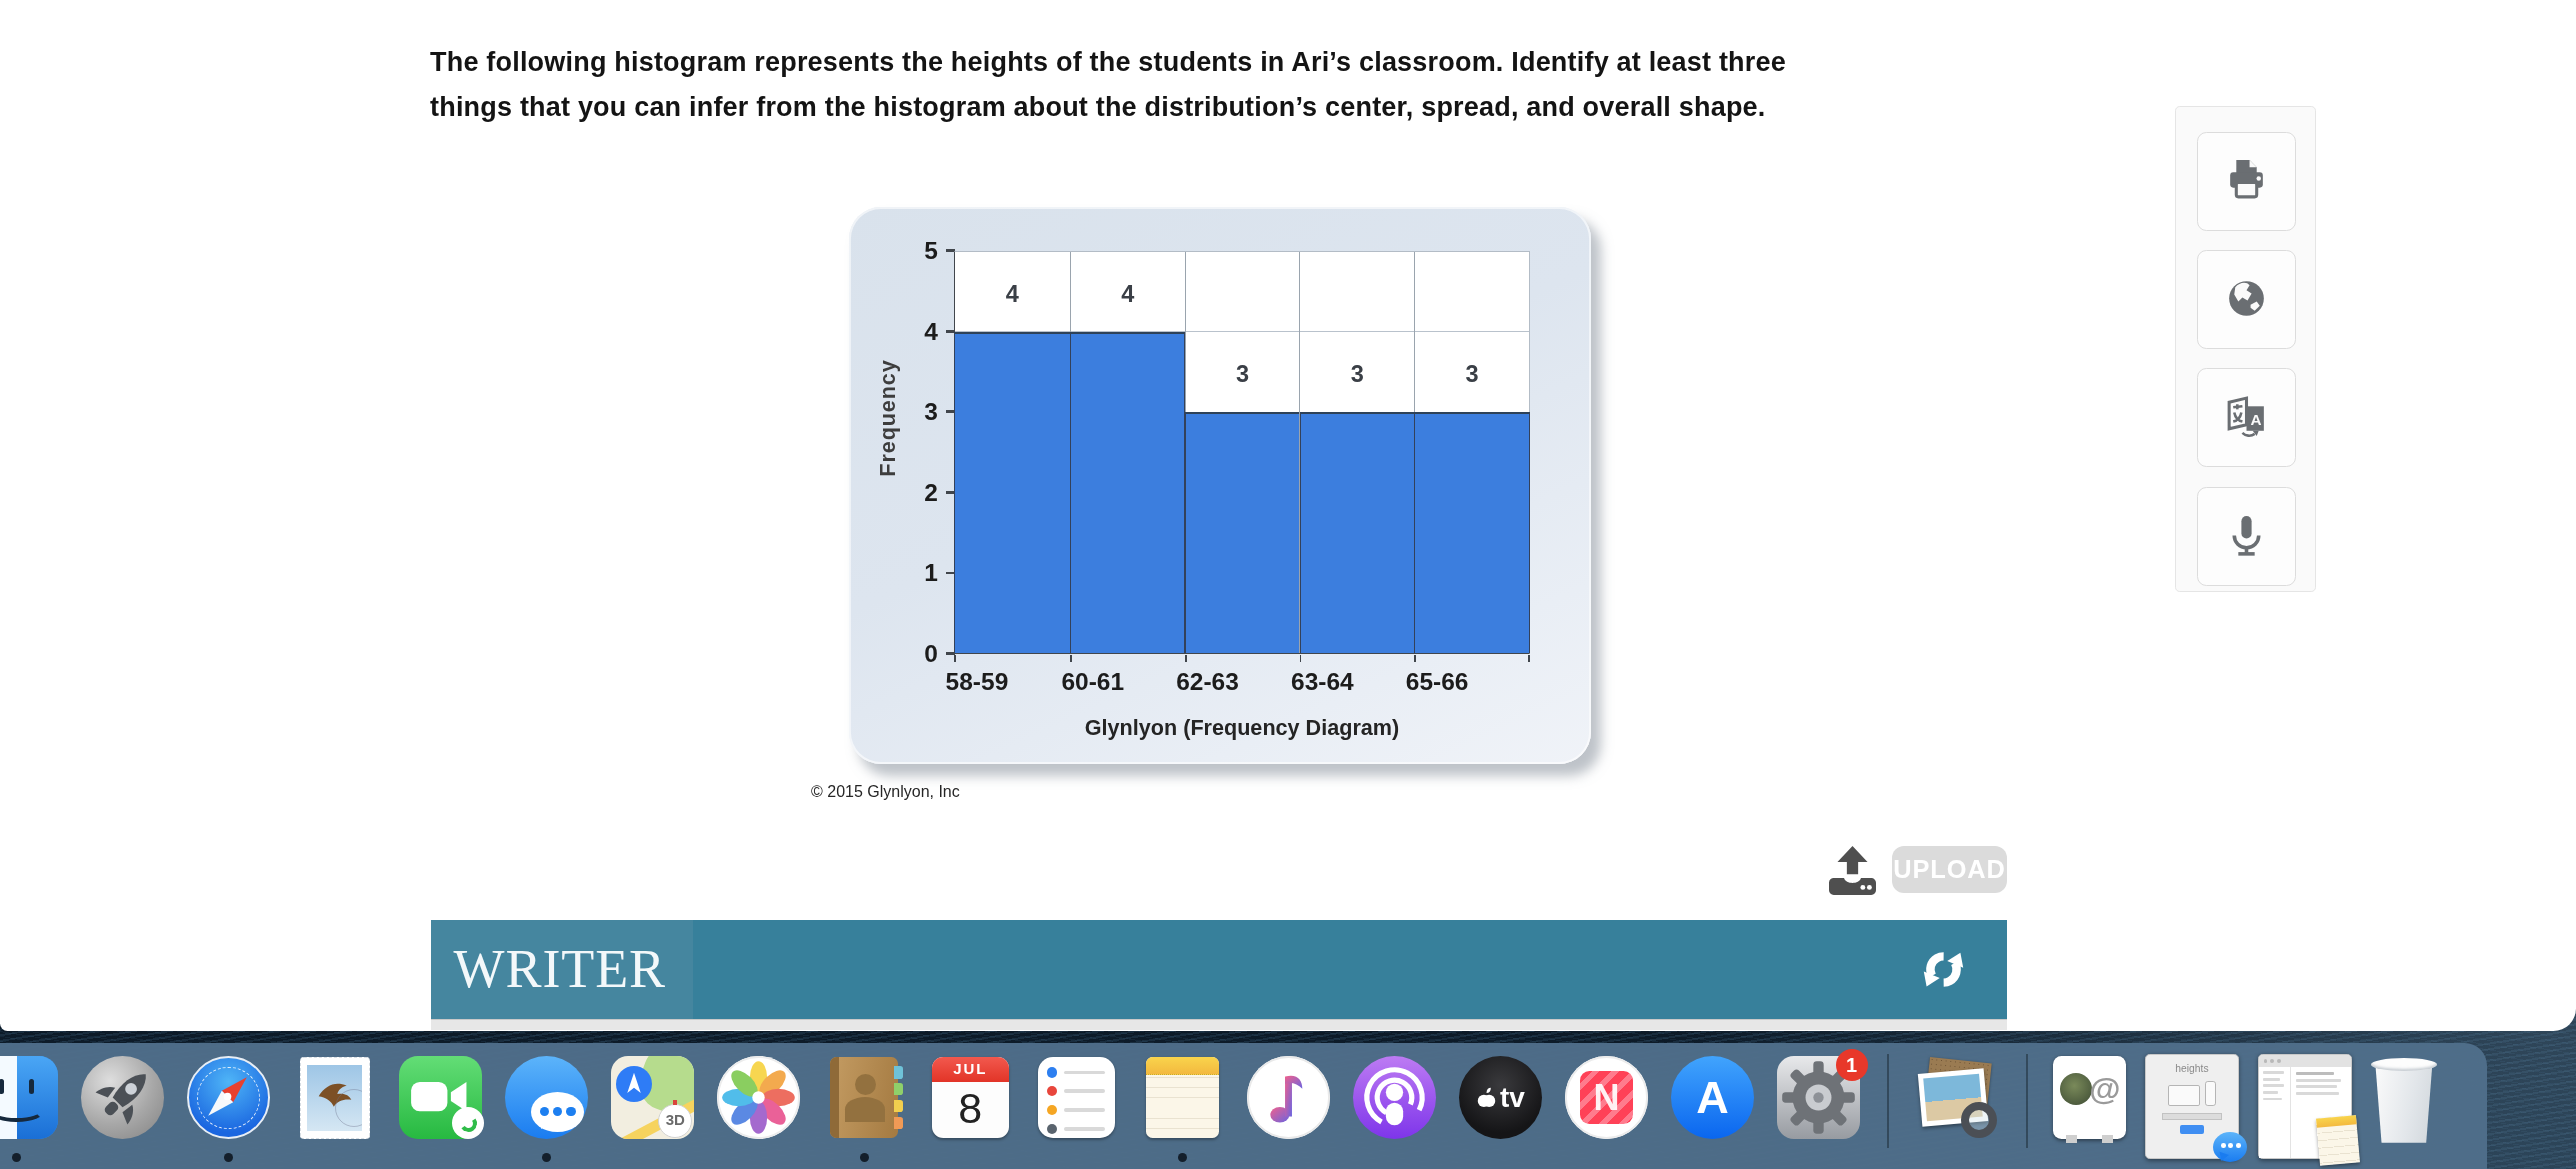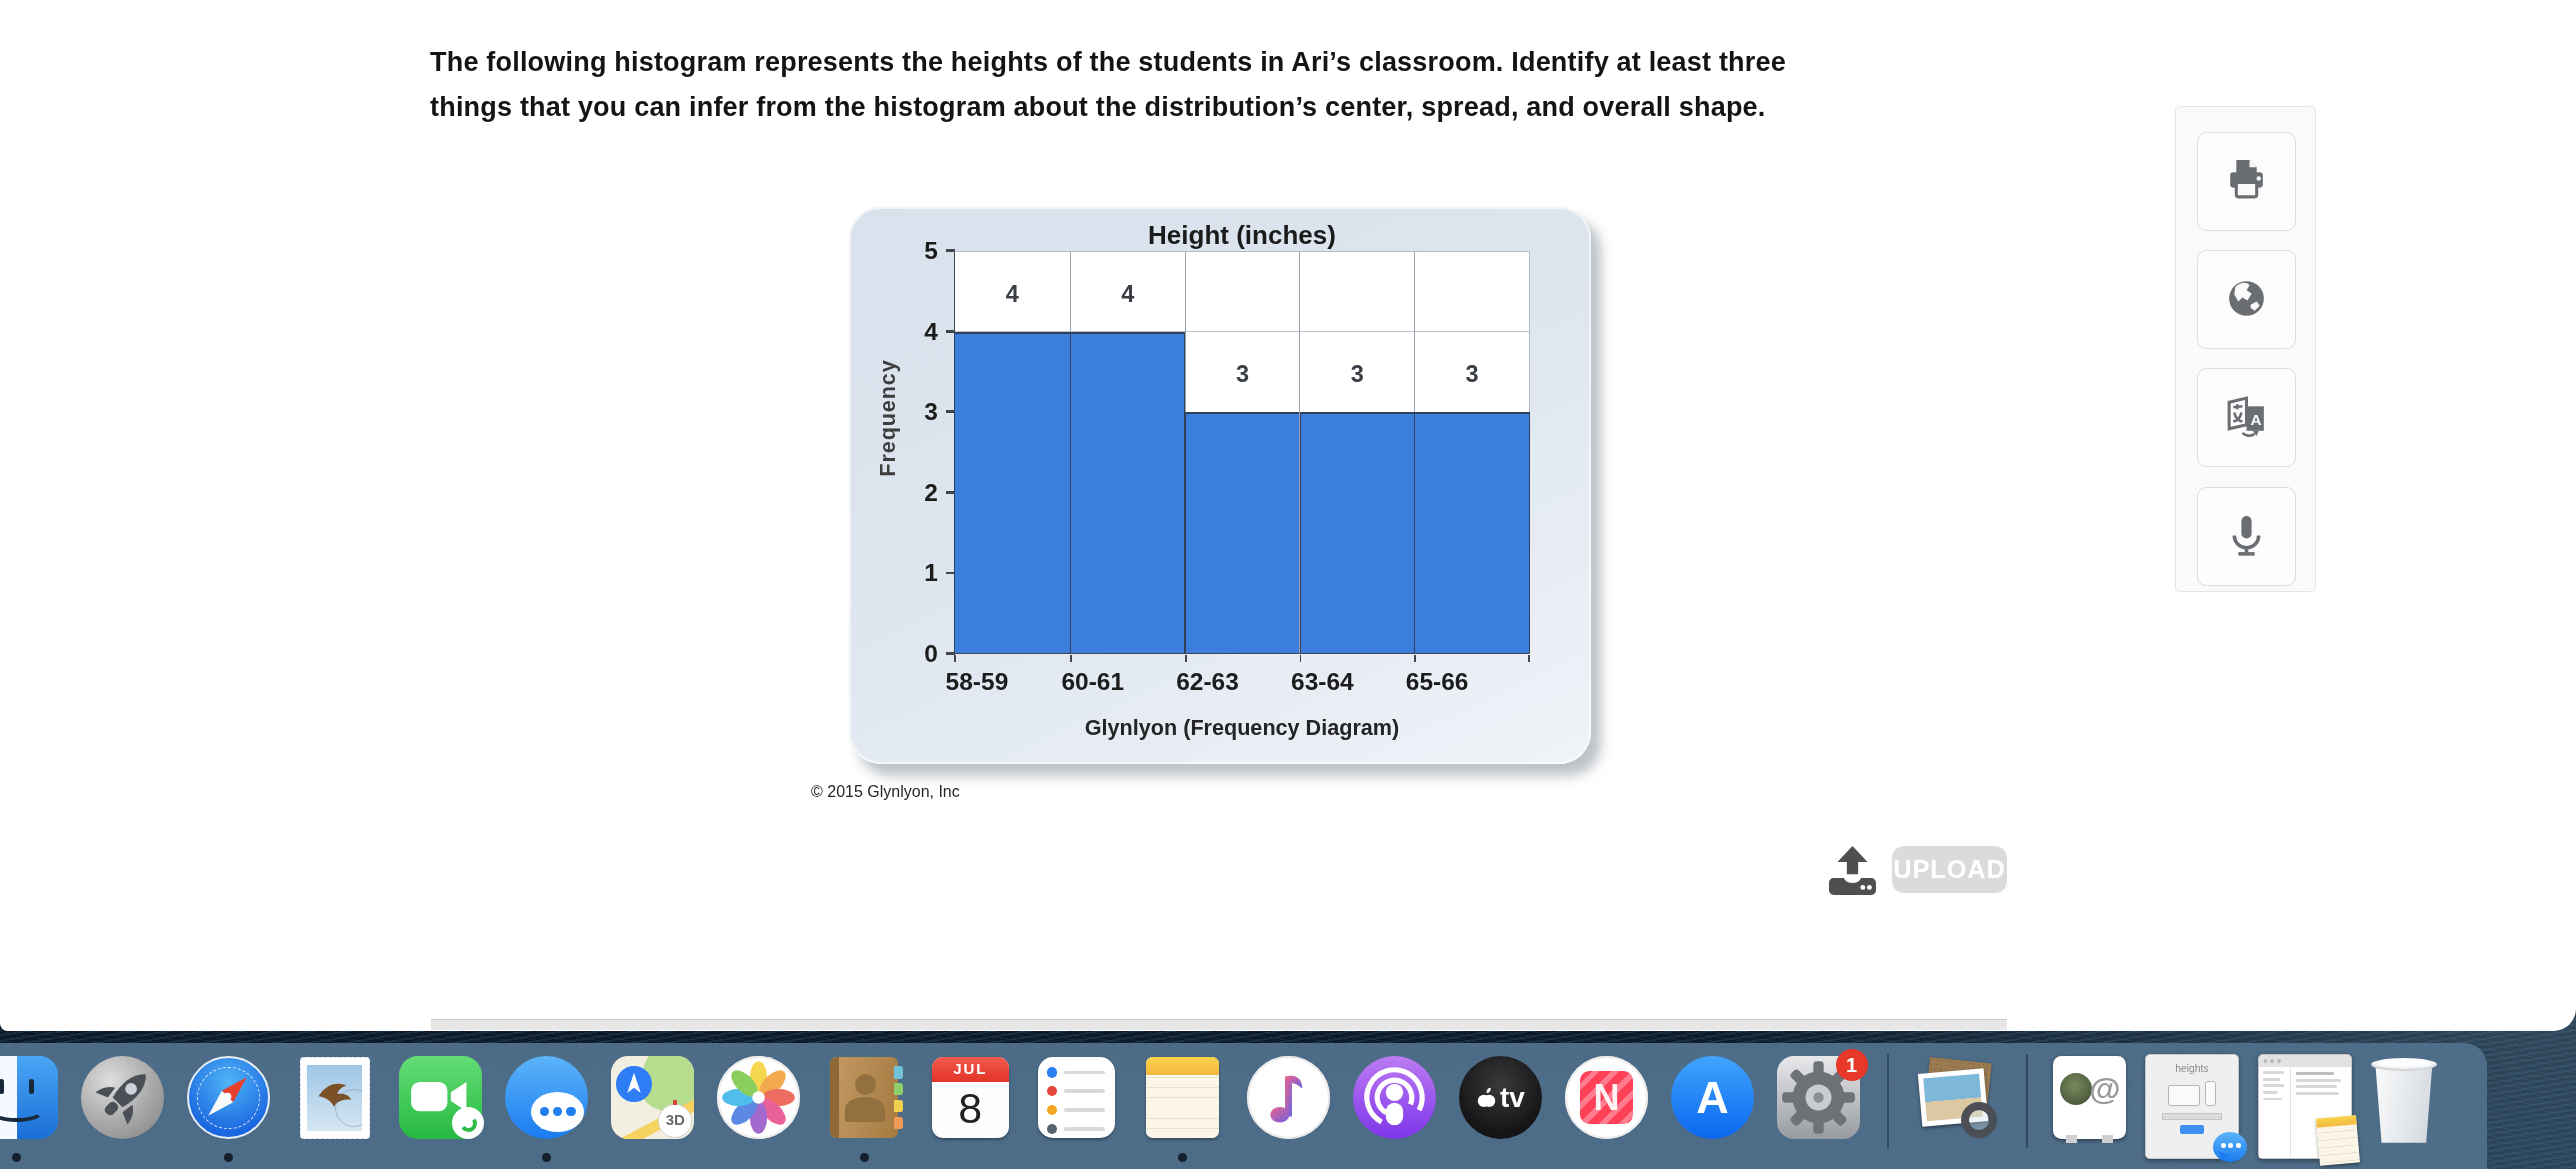--- a/index.html
+++ b/index.html
@@ -222,21 +222,20 @@
 
   <div id="wallpaper"></div>
 
   <div id="page">
 
     <div class="question" id="qline1">The following histogram represents the heights of the students in Ari’s classroom. Identify at least three</div>
     <div class="question" id="qline2">things that you can infer from the histogram about the distribution’s center, spread, and overall shape.</div>
 
     <div id="figure">
       <div id="card">
-        <div id="chart-title">Height (inches)</div>
         <div id="ylabel-wrap">Frequency</div>
         <div id="yaxis">
             <div class="ytick-label" style="bottom: calc(0% - 14px);">0</div>
             <div class="ytick-mark" style="bottom: calc(0% - 0.9px);"></div>
             <div class="ytick-label" style="bottom: calc(20% - 14px);">1</div>
             <div class="ytick-mark" style="bottom: calc(20% - 0.9px);"></div>
             <div class="ytick-label" style="bottom: calc(40% - 14px);">2</div>
             <div class="ytick-mark" style="bottom: calc(40% - 0.9px);"></div>
             <div class="ytick-label" style="bottom: calc(60% - 14px);">3</div>
             <div class="ytick-mark" style="bottom: calc(60% - 0.9px);"></div>
@@ -290,20 +289,32 @@
     <div id="upload-icon-btn">
       <svg width="47" height="51" viewBox="0 0 50 54">
         <polygon points="25,1 41,18 31,18 31,31 19,31 19,18 9,18" fill="#4f4f4f"></polygon>
         <path d="M6 35 H16 C18 42 32 42 34 35 H45 A5 5 0 0 1 50 40 V48 A5 5 0 0 1 45 53 H5 A5 5 0 0 1 0 48 V40 A5 5 0 0 1 6 35 Z" fill="#4f4f4f"></path>
         <circle cx="36" cy="45" r="2.6" fill="#fff"></circle>
           <circle cx="43" cy="45" r="2.6" fill="#fff"></circle>
       </svg>
     </div>
     <button id="upload-btn">UPLOAD</button>
 
+    <div id="writer-bar">
+      <div id="writer-brand-seg">
+        <div id="writer-title">WRITER</div>
+      </div>
+      <button id="refresh-btn">
+        <svg width="45" height="45" viewBox="0 0 48 48">
+          <circle cx="24" cy="24" r="14" fill="none" stroke="#fff" stroke-width="9" stroke-dasharray="29 15" transform="rotate(-30 24 24)"></circle>
+          <polygon points="42,6 45,22 28,15" fill="#fff"></polygon>
+          <polygon points="6,42 3,26 20,33" fill="#fff"></polygon>
+        </svg>
+      </button>
+    </div>
     <div id="writer-strip"></div>
 
     <div id="side-panel">
       <div class="tool-btn" id="tool-print">
         <span>
           <svg width="49" height="49" viewBox="0 0 48 48">
             <path d="M14 5h13l7 7v7H14z" fill="#6a6e72"></path>
             <path d="M27 5l7 7h-7z" fill="#fafafa"></path>
             <rect x="8" y="17" width="32" height="15" rx="3" fill="#6a6e72"></rect>
             <rect x="14" y="27" width="20" height="14" rx="2" fill="#fafafa" stroke="#6a6e72" stroke-width="3"></rect>

